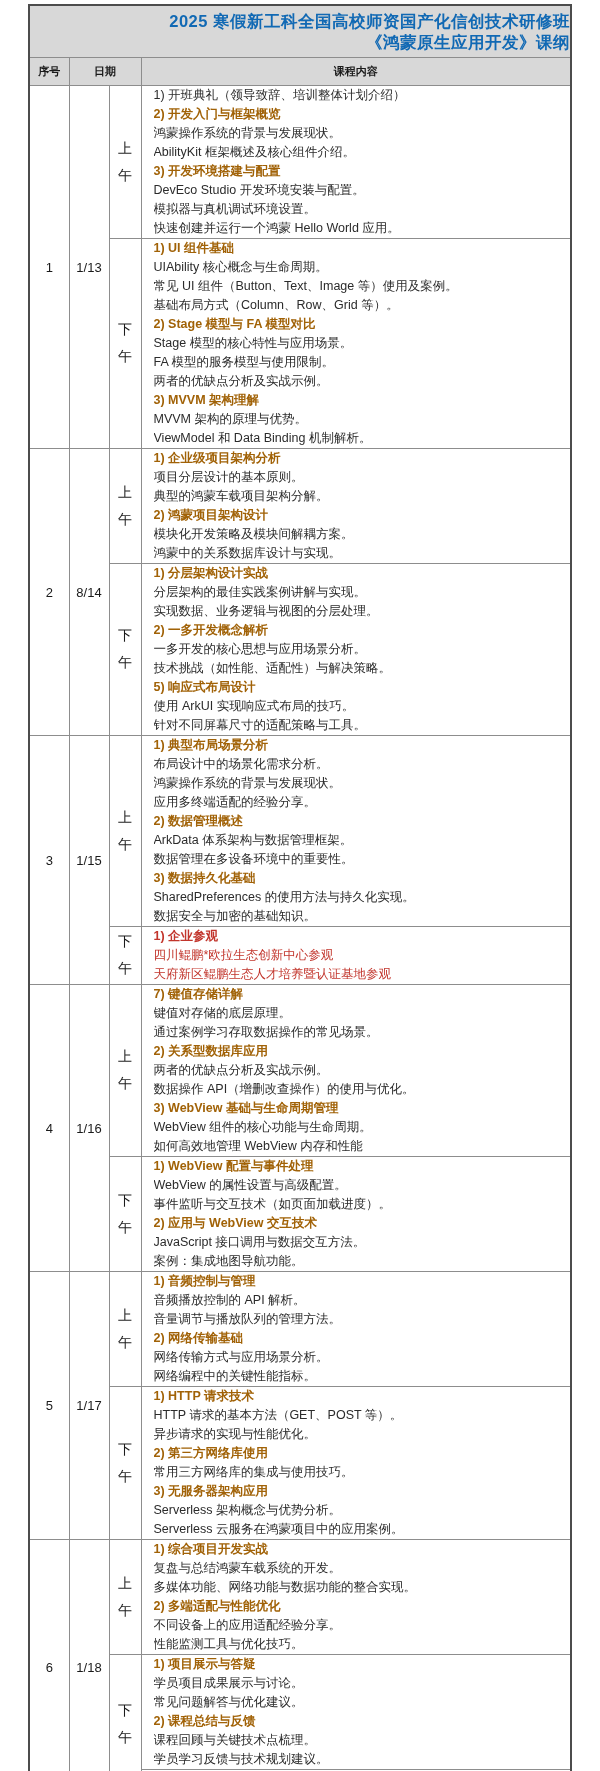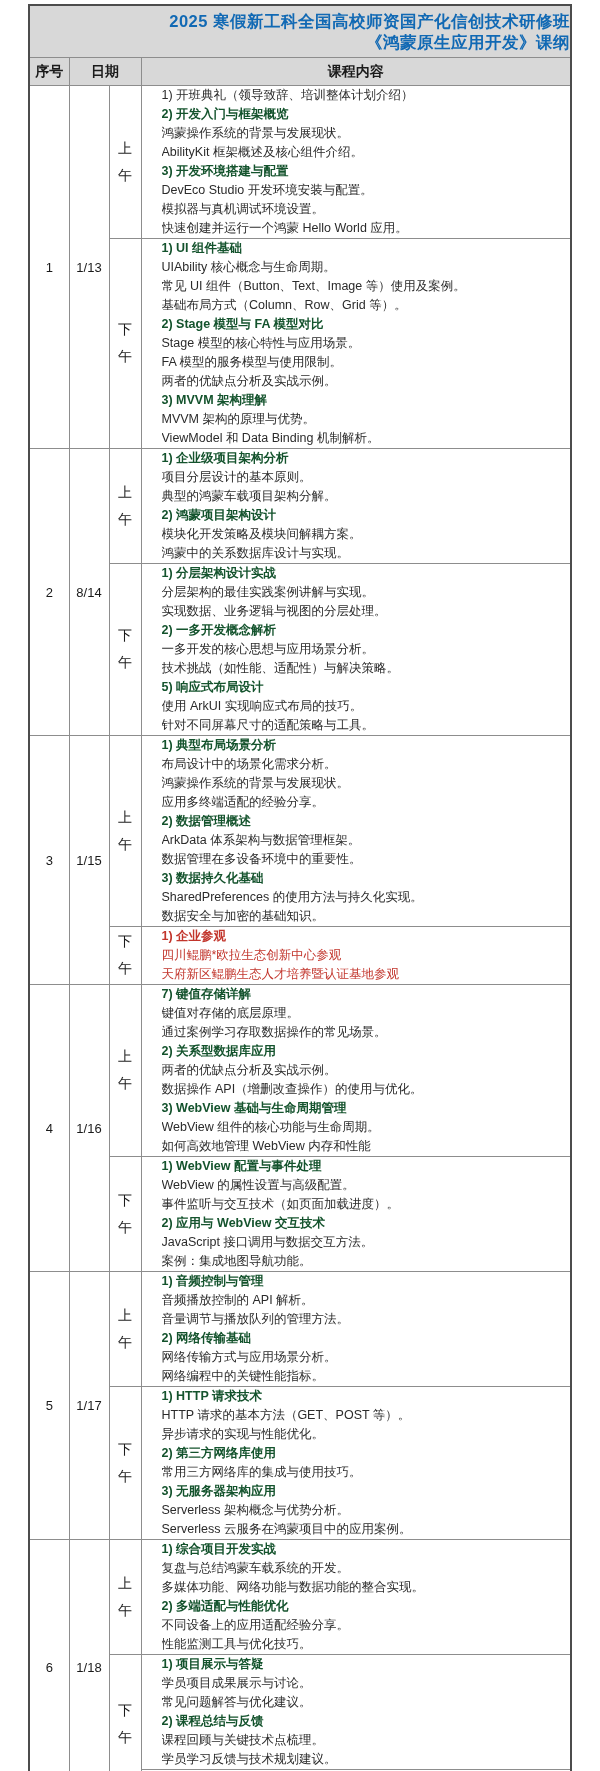--- a/index.html
+++ b/index.html
@@ -32,47 +32,47 @@
     font-weight: bold;
     font-size: 16.5px;
     line-height: 21px;
     letter-spacing: 0.5px;
     text-align: right;
   }
   .colhdr td {
     background: #d8d8d8;
     text-align: center;
     font-weight: bold;
-    font-size: 14px;
+    font-size: 11px;
     height: 27px;
     color: #1a1a1a;
   }
   .c-idx, .c-date {
     text-align: center;
     font-size: 13px;
     color: #1a1a1a;
   }
   .c-ampm { text-align: center; }
   .ampm-stack {
     display: flex;
     flex-direction: column;
     align-items: center;
     gap: 9px;
     font-size: 14px;
     color: #1a1a1a;
   }
-  .c-content { padding: 0 20px; }
+  .c-content { padding: 0 12px; }
   .line {
     font-size: 12.5px;
     line-height: 19px;
     white-space: nowrap;
     overflow: hidden;
     color: #2b2b2b;
   }
-  .line.bold { font-weight: bold; color: #14532d; }
+  .line.bold { font-weight: bold; color: #a16207; }
   .line.red  { color: var(--accent-red, #c2352c); }
   .footer-cell {
     text-align: center;
     font-weight: bold;
     font-size: 12.5px;
     height: 24px;
     color: #1a1a1a;
   }
 </style>
 </head>

